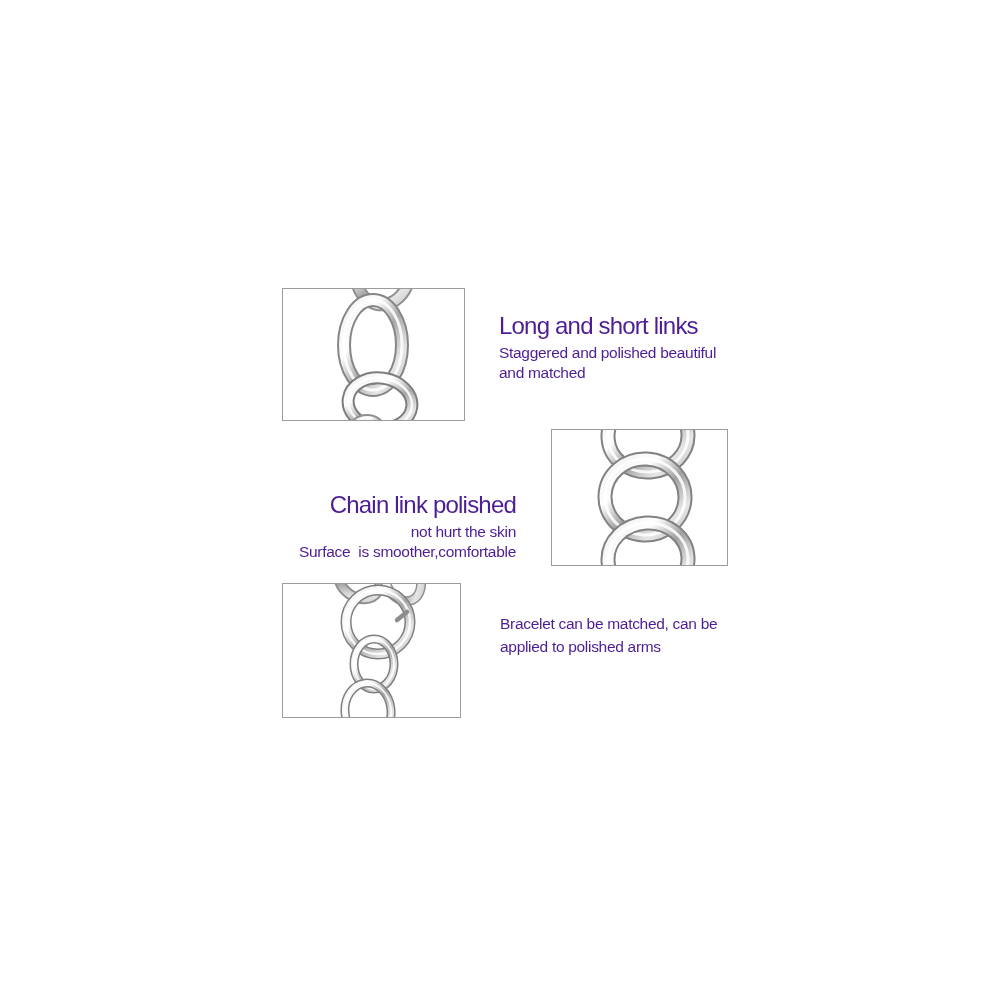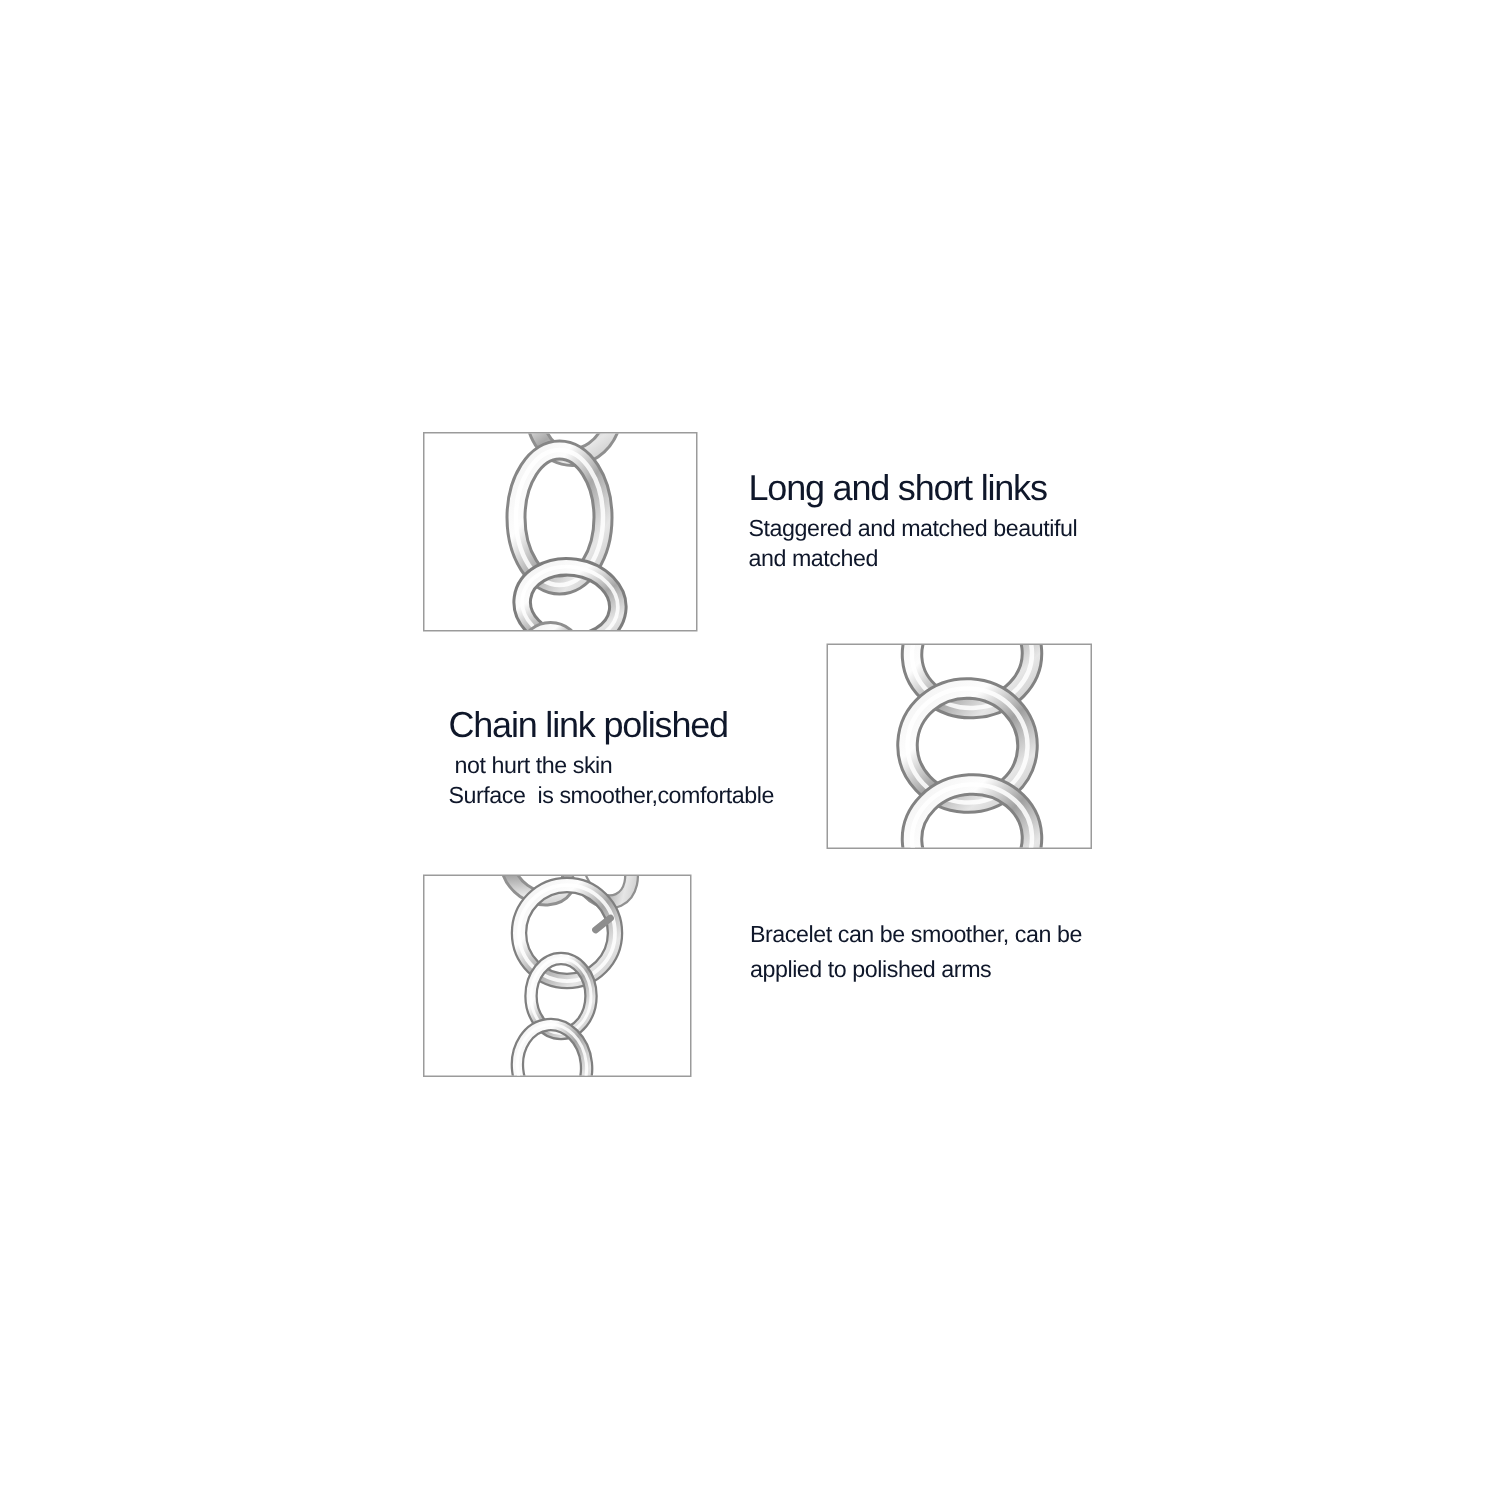--- a/index.html
+++ b/index.html
@@ -4,36 +4,36 @@
 <title>Chain Bracelet Features</title>
 <style>
   html, body { margin: 0; padding: 0; background: #ffffff; }
   .canvas {
     position: relative;
     width: 836px;
     height: 1000px;
     background: #ffffff;
     overflow: hidden;
     font-family: "Liberation Sans", "DejaVu Sans", sans-serif;
-    color: #0f172a;
+    color: #4c1d95;
   }
   .photo {
     position: absolute;
     box-sizing: border-box;
     border: 1px solid #9b9b9b;
     background: #ffffff;
   }
   .photo svg { display: block; width: 100%; height: 100%; }
   .photo-long-short { left: 282px; top: 288px; width: 183px; height: 133px; }
   .photo-polished   { left: 551px; top: 429px; width: 177px; height: 137px; }
   .photo-tail       { left: 282px; top: 583px; width: 179px; height: 135px; }
 
   .tblock { position: absolute; }
   .tb1 { left: 499px; top: 311px; }
-  .tb2 { left: 299px; top: 469px; }
+  .tb2 { left: 299px; top: 490px; text-align: right; }
   .tb3 { left: 500px; top: 612px; }
 
   .feature-title {
     font-size: 24px;
     line-height: 30px;
     font-weight: 400;
     letter-spacing: -0.8px;
     white-space: nowrap;
   }
   .tb3 .feature-title { line-height: 27px; }
@@ -81,21 +81,21 @@
       </g>
 
       <ellipse cx="84" cy="143" rx="15" ry="13" fill="none" stroke="#8f8f8f" stroke-width="10"></ellipse>
       <ellipse cx="84" cy="143" rx="15" ry="13" fill="none" stroke="url(#mA)" stroke-width="6"></ellipse>
     </svg>
   </figure>
 
   <div class="tblock tb1">
     <div class="feature-title">Long and short links</div>
     <div class="feature-desc">
-      <div>Staggered and matched beautiful</div>
+      <div>Staggered and polished beautiful</div>
       <div>and matched</div>
     </div>
   </div>
 
   <div class="tblock tb2">
     <div class="feature-title">Chain link polished</div>
     <div class="feature-desc">
       <div>&nbsp;not hurt the skin</div>
       <div>Surface&nbsp; is smoother,comfortable</div>
     </div>
@@ -171,18 +171,18 @@
       <g transform="rotate(-6 85 127)">
         <ellipse cx="85" cy="127" rx="23" ry="28" fill="none" stroke="#7f7f7f" stroke-width="9"></ellipse>
         <ellipse cx="85" cy="127" rx="23" ry="28" fill="none" stroke="url(#mC)" stroke-width="6"></ellipse>
         <ellipse cx="85" cy="127" rx="23" ry="28" fill="none" stroke="#ffffff" stroke-width="2" opacity="0.85"></ellipse>
       </g>
     </svg>
   </figure>
 
   <div class="tblock tb3">
     <div class="feature-desc">
-      <div>Bracelet can be smoother, can be</div>
+      <div>Bracelet can be matched, can be</div>
       <div>applied to polished arms</div>
     </div>
   </div>
 
 </div>
 
 </body></html>

